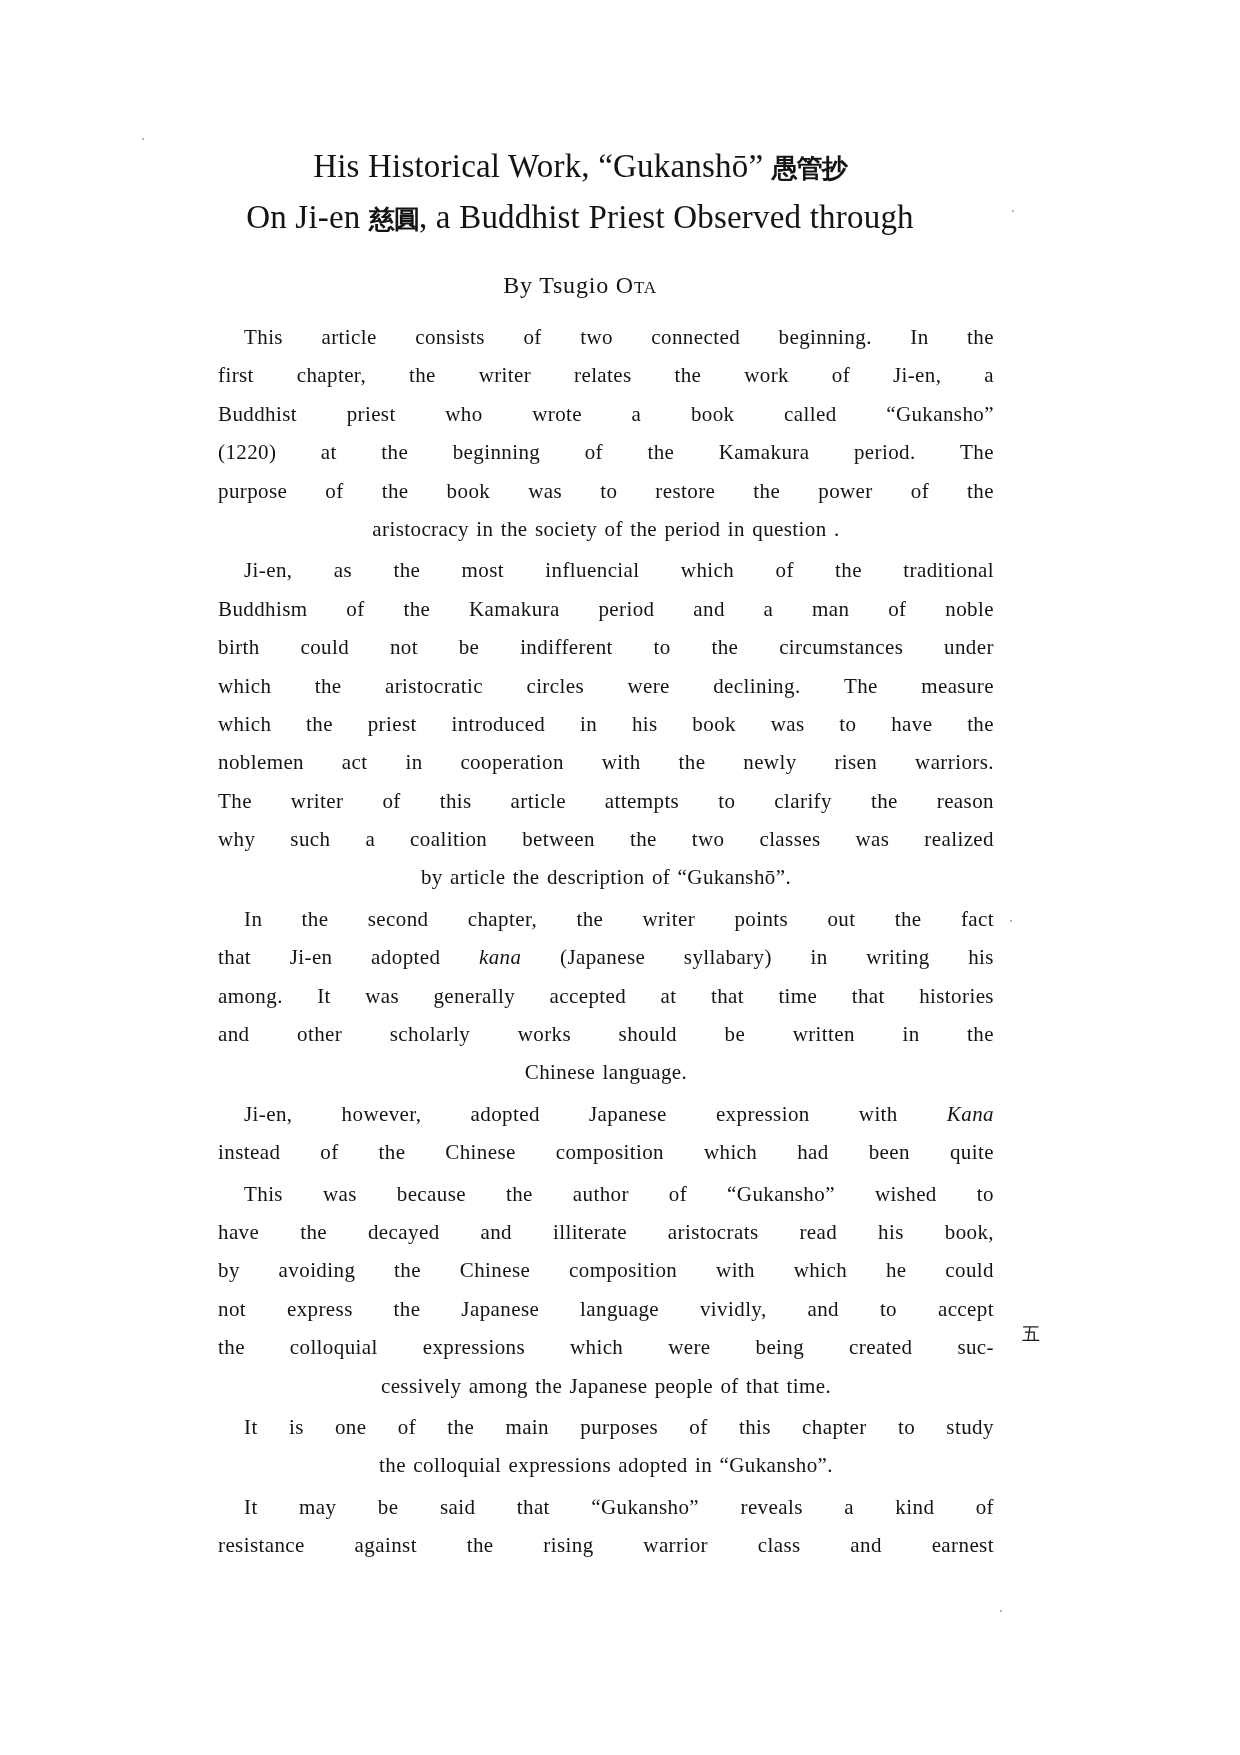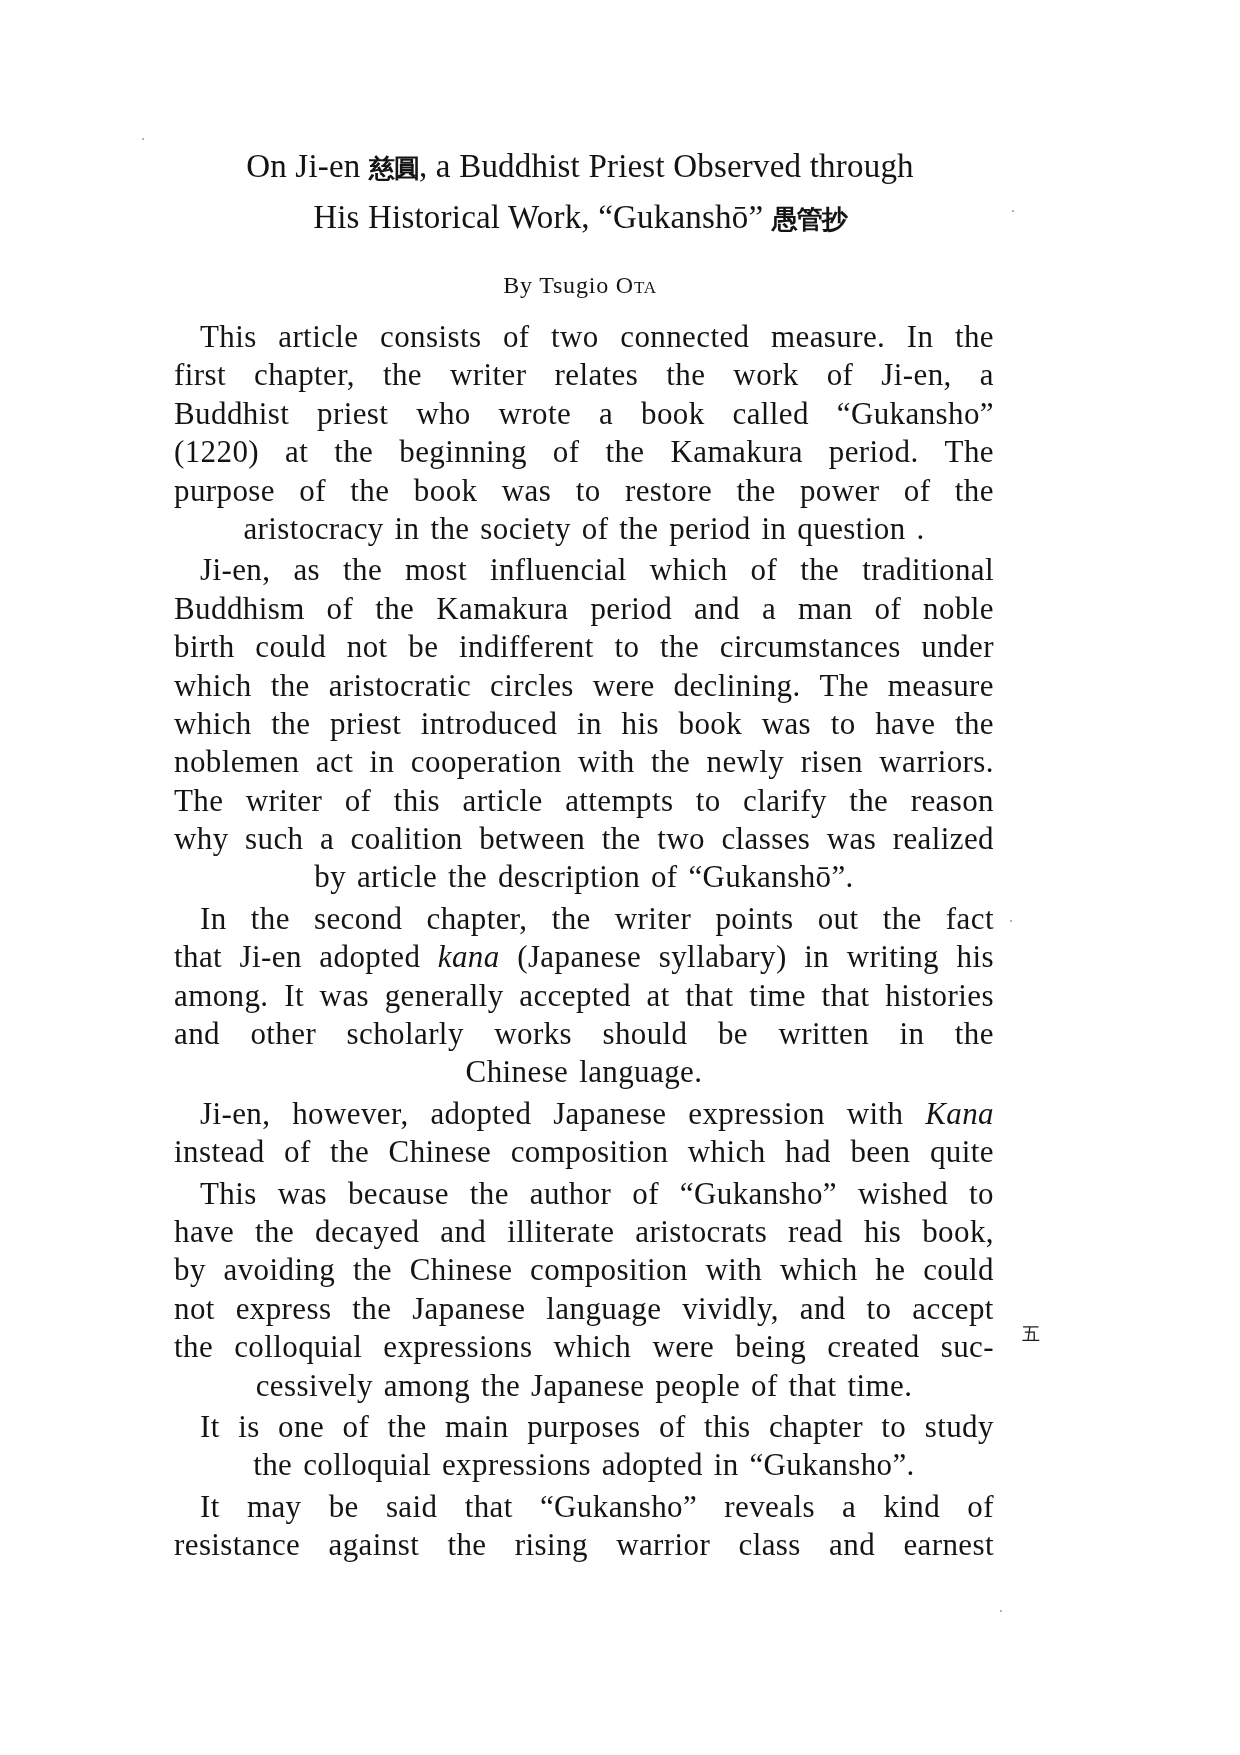--- a/index.html
+++ b/index.html
@@ -54,26 +54,27 @@
     .body {
       position: absolute;
       left: 174px;
       top: 318px;
       width: 820px;
     }
     .line {
       display: block;
       height: 38.4px;
       line-height: 38.4px;
-      font-size: 31px;
+      font-size: 21px;
       text-align: justify;
       text-align-last: justify;
       white-space: nowrap;
       overflow: visible;
       letter-spacing: 0.4px;
+      margin-left: 44px;
     }
     .line.indent { padding-left: 26px; }
     .line.last { text-align-last: left; }
     .para-gap { display: block; height: 3px; }
     .line .inner {
       display: flex;
       justify-content: space-between;
       width: 100%;
     }
     .line.last .inner, .line.indent.last .inner {
@@ -95,41 +96,41 @@
       border-radius: 1px;
     }
   </style>
 </head>
 <body>
 
 <div class="page">
 
   <div class="title-block">
     <div class="title-line">
-      <span>On Ji-en </span><span class="cjk">慈圓</span><span>, a Buddhist Priest Observed through</span>
+      <span>His Historical Work, “Gukanshō” </span><span class="cjk">愚管抄</span>
     </div>
     <div class="title-line">
-      <span>His Historical Work, “Gukanshō” </span><span class="cjk">愚管抄</span>
+      <span>On Ji-en </span><span class="cjk">慈圓</span><span>, a Buddhist Priest Observed through</span>
     </div>
   </div>
 
   <div class="byline">
     <span>By Tsugio </span><span class="smallcaps">Ota</span>
   </div>
 
   <div class="body" id="body">
       <span class="line indent">
         <span class="inner">
           <span>This</span>
           <span>article</span>
           <span>consists</span>
           <span>of</span>
           <span>two</span>
           <span>connected</span>
-          <span>measure.</span>
+          <span>beginning.</span>
           <span>In</span>
           <span>the</span>
         </span>
       </span>
       <span class="line">
         <span class="inner">
           <span>first</span>
           <span>chapter,</span>
           <span>the</span>
           <span>writer</span>

